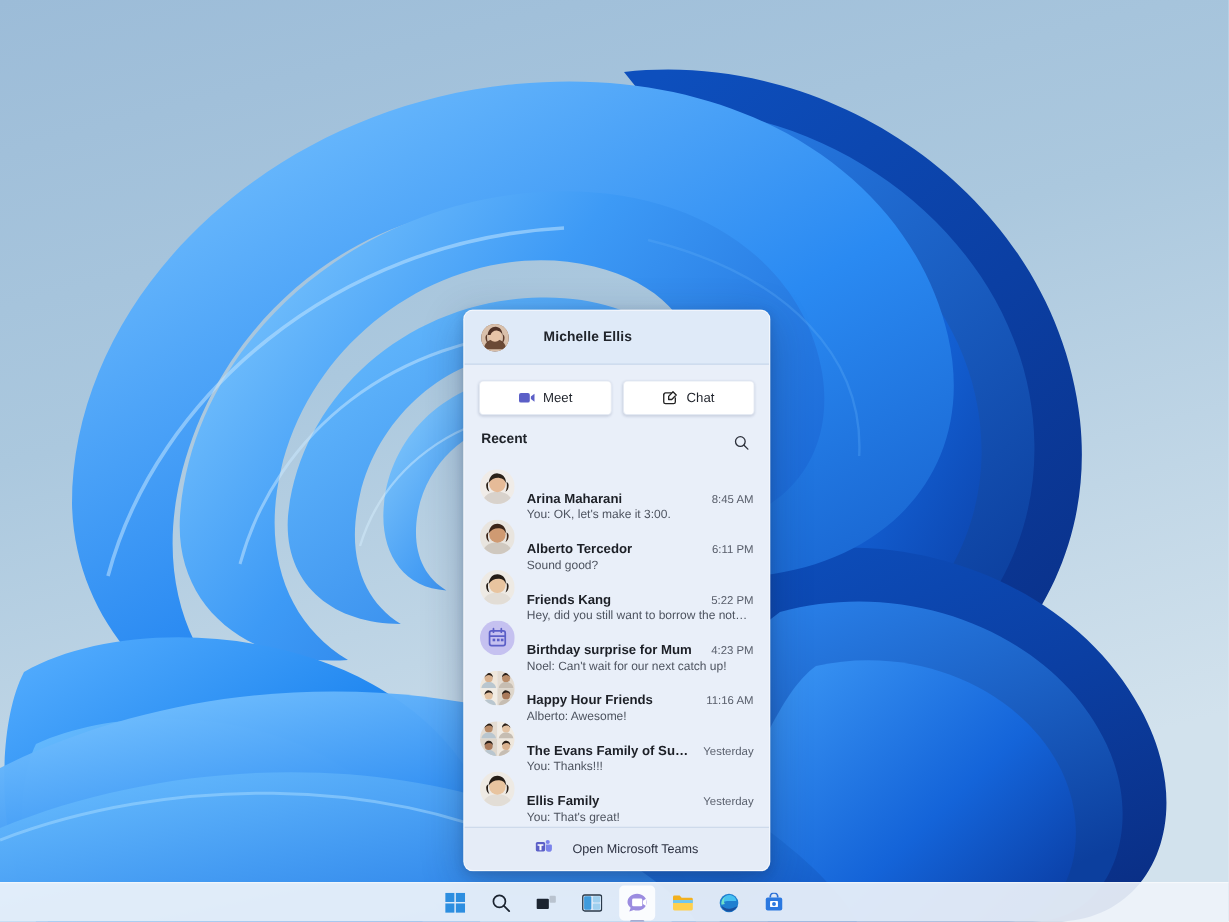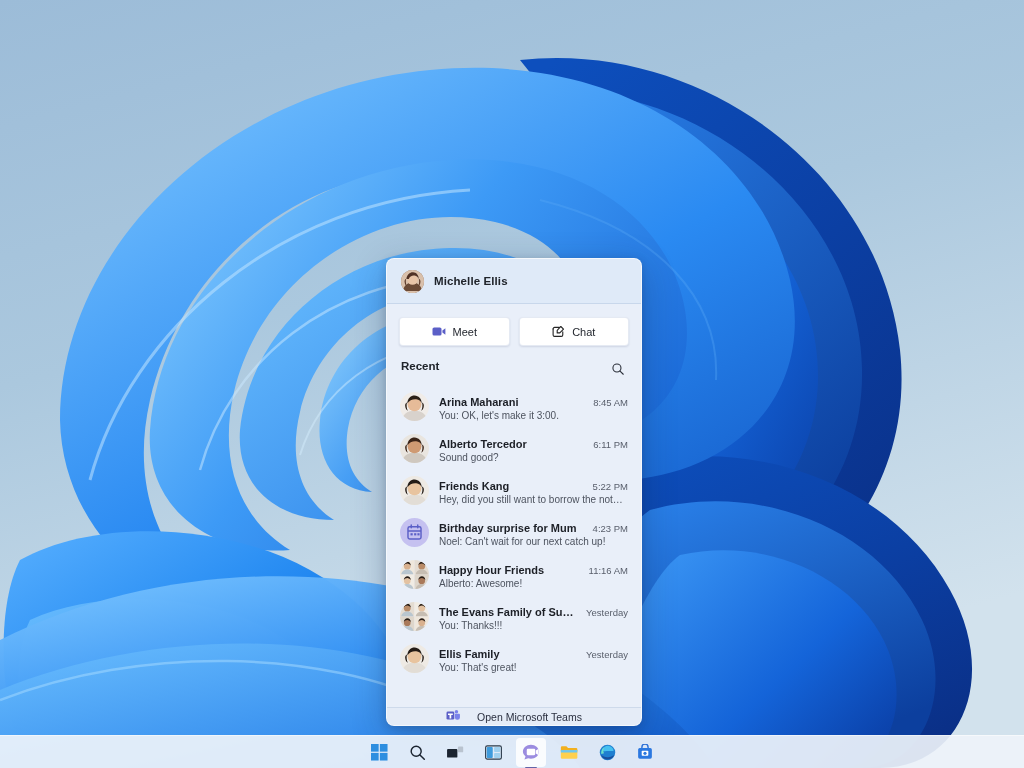--- a/index.html
+++ b/index.html
@@ -29,20 +29,21 @@
     box-shadow: 0 10px 34px rgba(20,40,80,.30), 0 2px 8px rgba(20,40,80,.18);
     overflow: hidden;
     border: 1px solid rgba(255,255,255,.55);
   }
   .panel-header {
     height: 45px;
     background: #dfeaf8;
     display: flex; align-items: center;
     padding: 0 14px;
     border-bottom: 1px solid rgba(140,165,200,.28);
+    gap: 19px;
   }
   .hdr-avatar {
     width: 23px; height: 23px; border-radius: 50%;
     overflow: hidden; flex: 0 0 auto; margin-right: 10px;
     background: #8a6a55;
   }
   .hdr-avatar svg { display: block; width: 100%; height: 100%; }
   .hdr-name { font-size: 11.5px; color: #20242b; font-weight: 600; letter-spacing: .1px; }
 
   .action-row {
@@ -65,21 +66,21 @@
 
   .recent-row {
     display: flex; justify-content: space-between;
     padding: 2px 14px 6px 14px;
   }
   .recent-label { font-size: 11.5px; font-weight: 700; color: #20242b; }
   .search-btn { width: 18px; height: 18px; display: flex; align-items: center; justify-content: center; cursor: pointer; }
 
   .chat-list { padding: 0 0 4px 0; }
   .chat-item {
-    display: flex; align-items: flex-end;
+    display: flex; align-items: center;
     padding: 5px 13px 5px 13px;
     height: 42px;
     cursor: pointer;
   }
   .ci-avatar {
     width: 29px; height: 29px; border-radius: 50%;
     overflow: hidden; flex: 0 0 auto; margin-right: 10px;
     position: relative;
   }
   .ci-avatar svg { display: block; width: 100%; height: 100%; }
@@ -90,21 +91,21 @@
     white-space: nowrap; overflow: hidden; text-overflow: ellipsis;
   }
   .ci-time { font-size: 9.5px; color: #585e6b; flex: 0 0 auto; margin-top: 36px; }
   .ci-preview {
     font-size: 10px; color: #4d535f; margin-top: 2px;
     white-space: nowrap; overflow: hidden; text-overflow: ellipsis;
   }
 
   .panel-footer {
     position: absolute; left: 0; right: 0; bottom: 0;
-    height: 18px;
+    height: 36px;
     display: flex; align-items: center; justify-content: center;
     gap: 17px;
     border-top: 1px solid rgba(140,165,200,.25);
     background: #e5ecf7;
     cursor: pointer;
   }
   .footer-label { font-size: 10.5px; color: #2b3040; }
 
   
   #taskbar {

